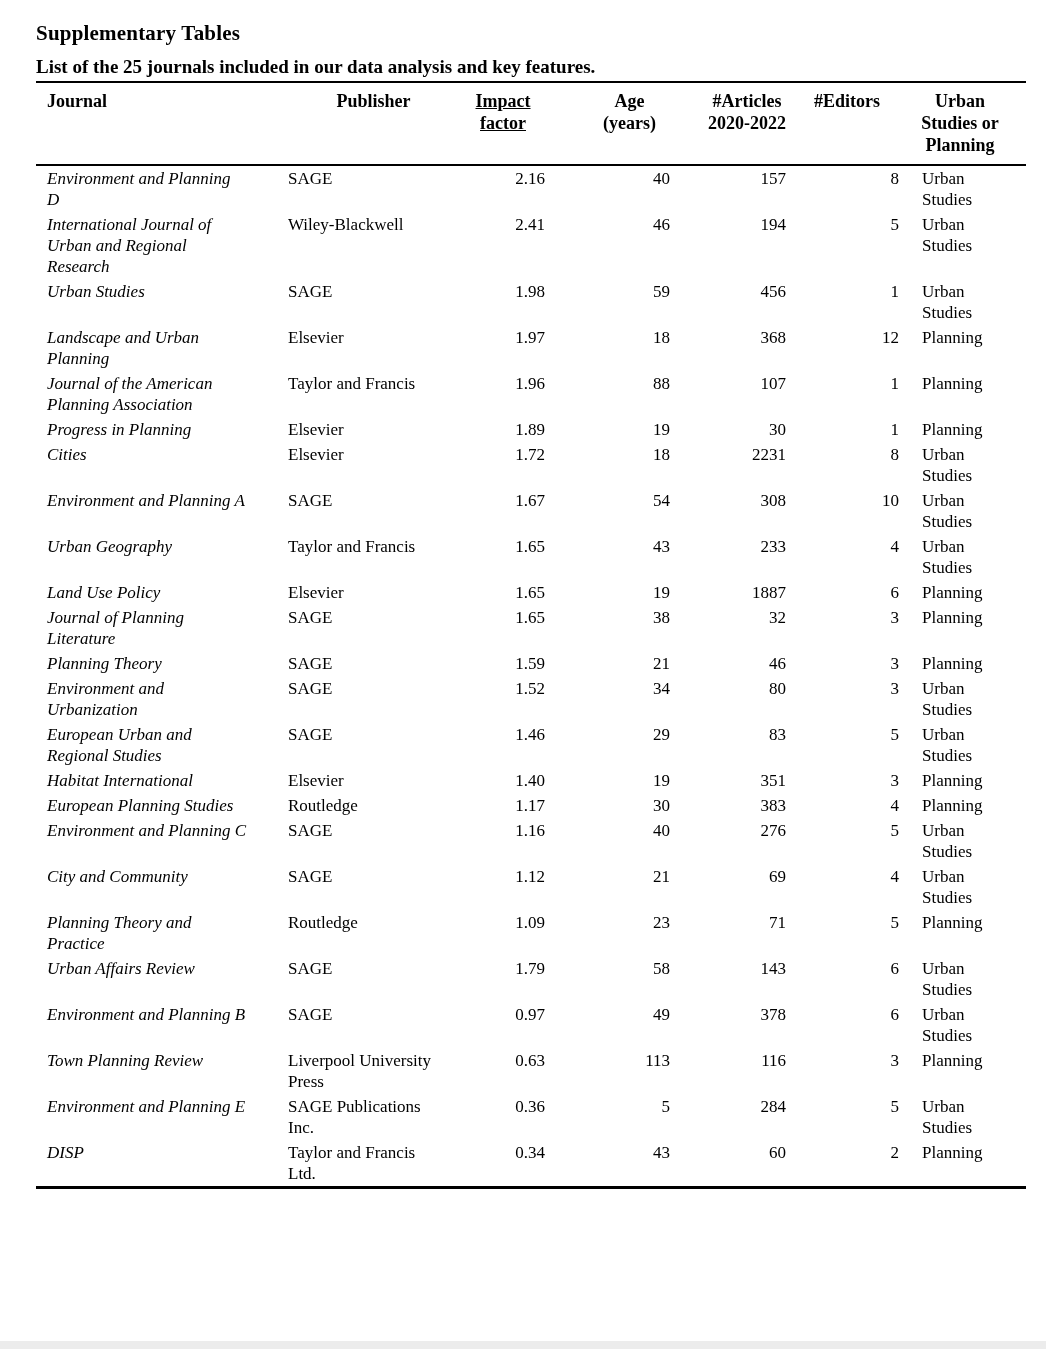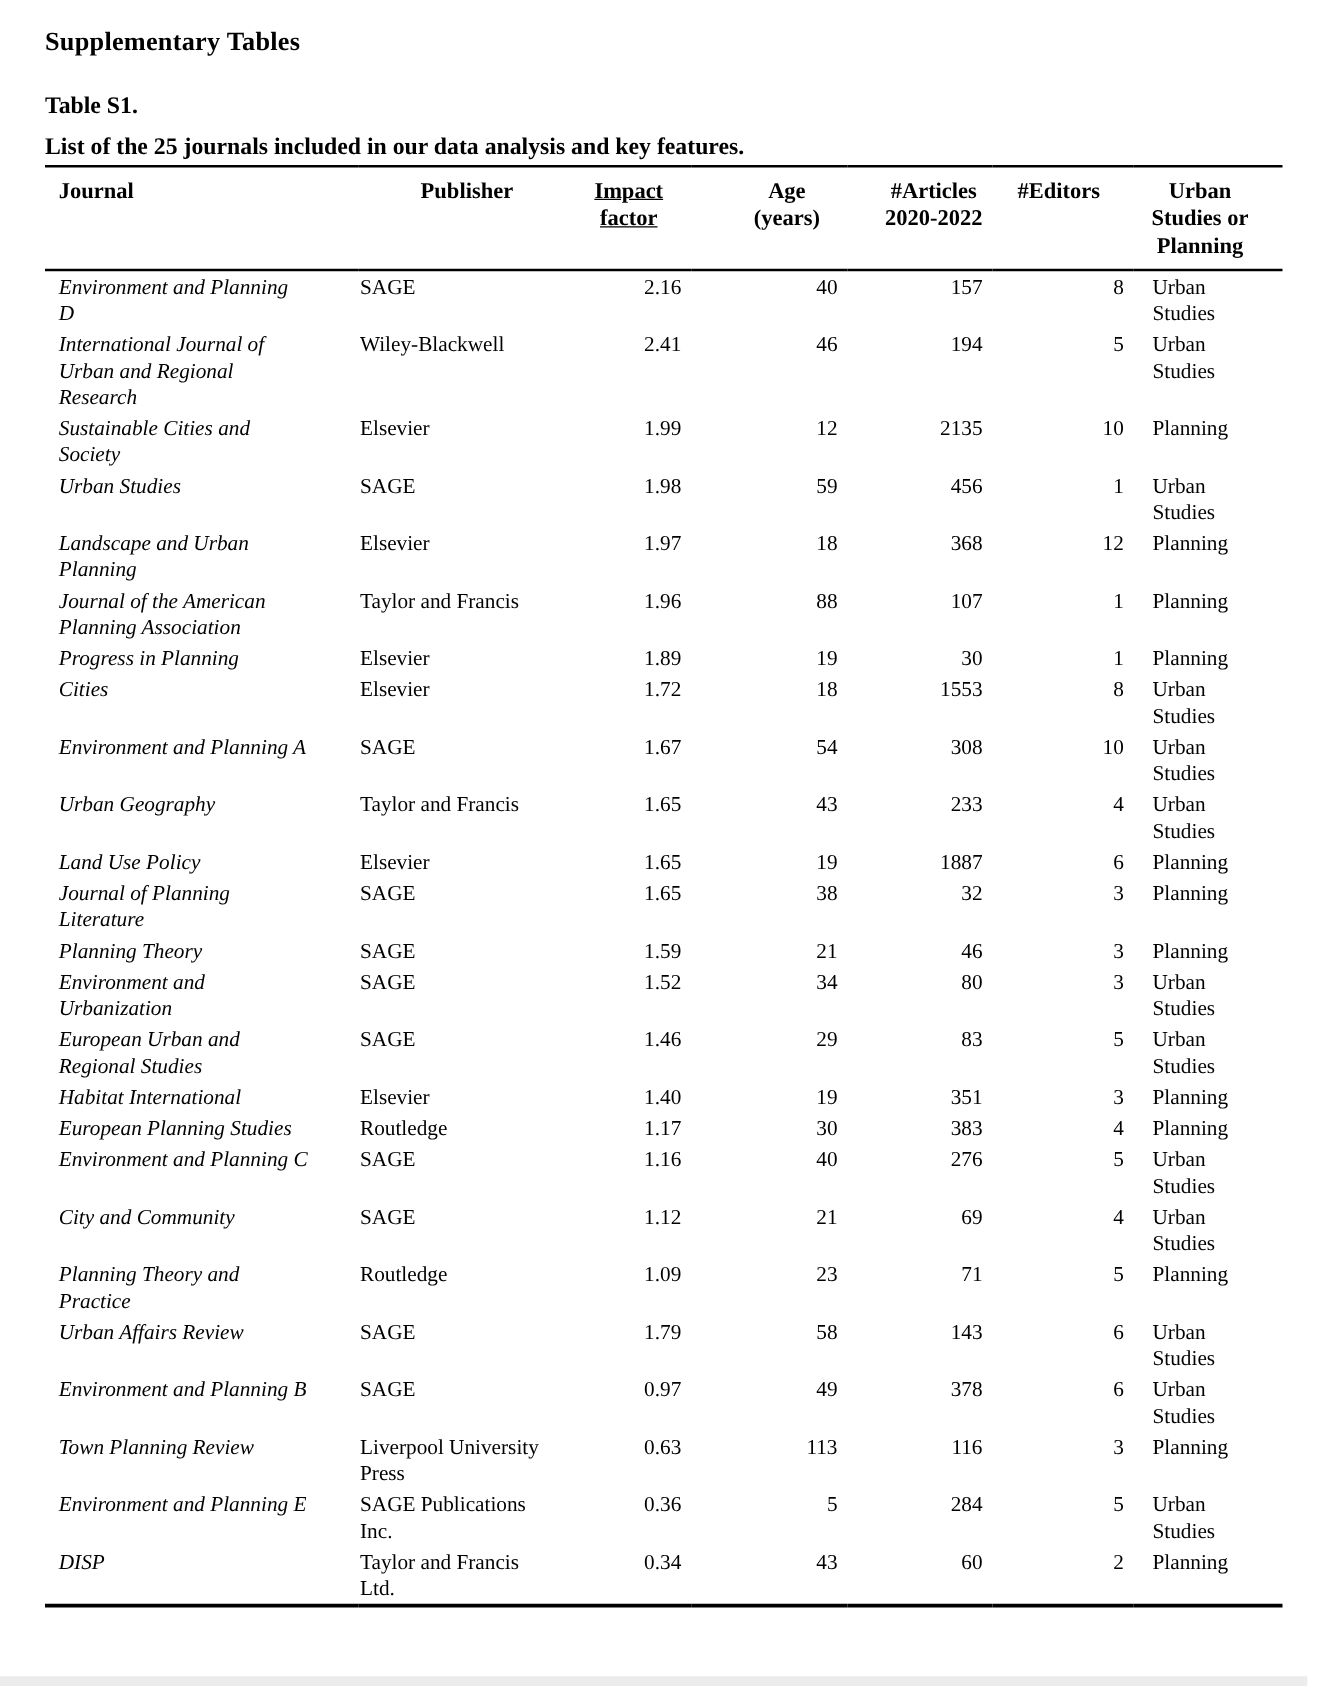--- a/index.html
+++ b/index.html
@@ -86,21 +86,20 @@
     background: #ececec;
   }
 </style>
 </head>
 <body>
 
 <div class="page">
 
   <h1 class="section-title">Supplementary Tables</h1>
 
-  <h2 class="table-label">Table S1.</h2>
 
   <p class="table-caption">List of the 25 journals included in our data analysis and key features.</p>
 
   <table class="journals">
     <colgroup>
       <col style="width:251px">
       <col style="width:173px">
       <col style="width:93px">
       <col style="width:125px">
       <col style="width:116px">
@@ -131,29 +130,20 @@
         <tr>
           <td>International Journal of Urban and Regional Research</td>
           <td>Wiley-Blackwell</td>
           <td>2.41</td>
           <td>46</td>
           <td>194</td>
           <td>5</td>
           <td>Urban Studies</td>
         </tr>
         <tr>
-          <td>Sustainable Cities and Society</td>
-          <td>Elsevier</td>
-          <td>1.99</td>
-          <td>12</td>
-          <td>2135</td>
-          <td>10</td>
-          <td>Planning</td>
-        </tr>
-        <tr>
           <td>Urban Studies</td>
           <td>SAGE</td>
           <td>1.98</td>
           <td>59</td>
           <td>456</td>
           <td>1</td>
           <td>Urban Studies</td>
         </tr>
         <tr>
           <td>Landscape and Urban Planning</td>
@@ -180,21 +170,21 @@
           <td>19</td>
           <td>30</td>
           <td>1</td>
           <td>Planning</td>
         </tr>
         <tr>
           <td>Cities</td>
           <td>Elsevier</td>
           <td>1.72</td>
           <td>18</td>
-          <td>1553</td>
+          <td>2231</td>
           <td>8</td>
           <td>Urban Studies</td>
         </tr>
         <tr>
           <td>Environment and Planning A</td>
           <td>SAGE</td>
           <td>1.67</td>
           <td>54</td>
           <td>308</td>
           <td>10</td>

